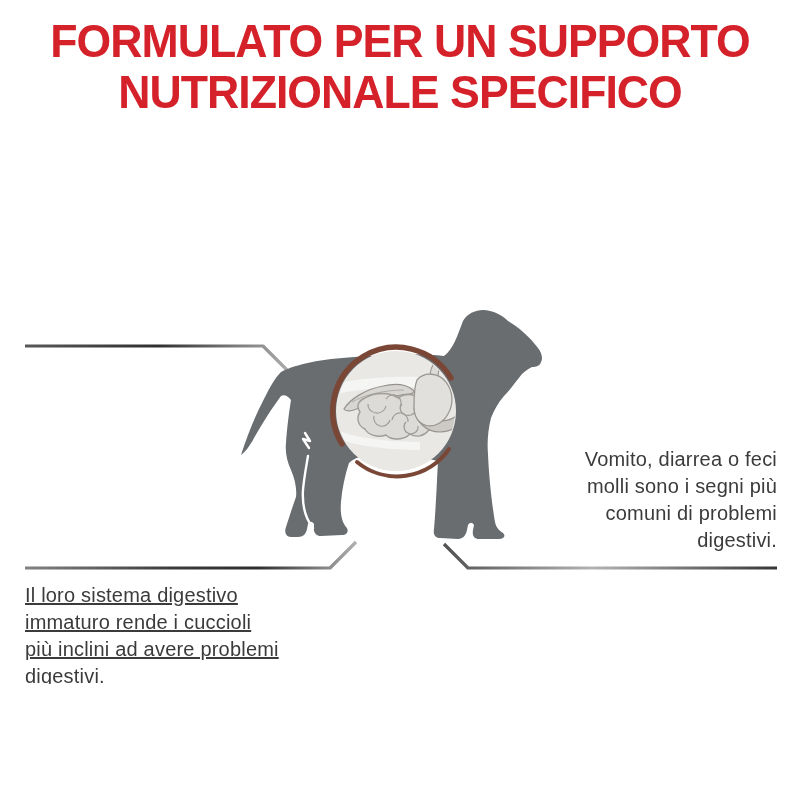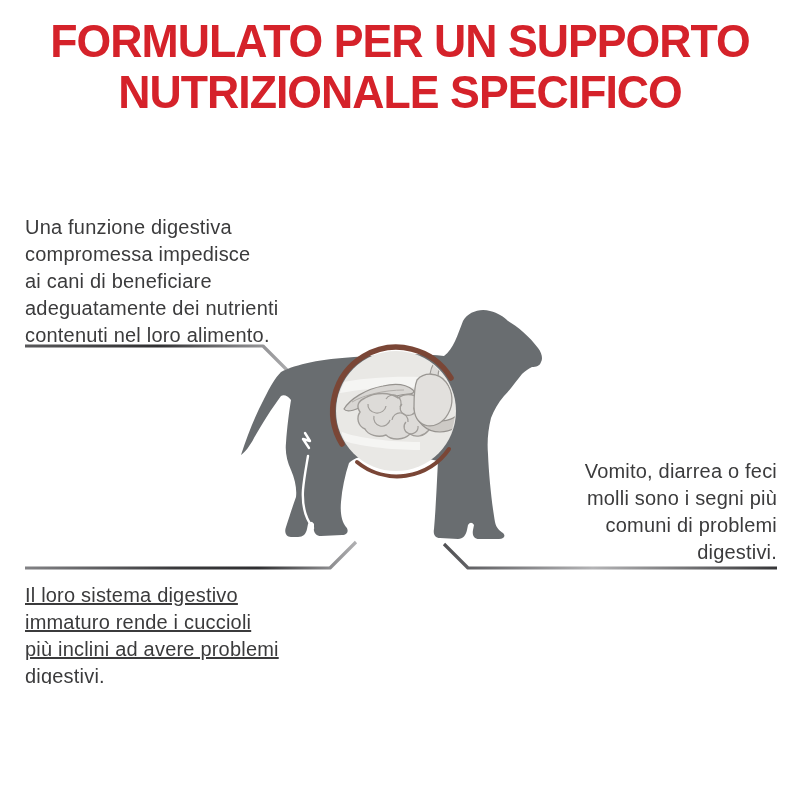--- a/index.html
+++ b/index.html
@@ -13,21 +13,21 @@
     text-align:center;color:#d5222a;font-weight:700;
     font-size:46px;line-height:51px;letter-spacing:-1px;
     transform:scaleX(.97);transform-origin:center;
   }
   
   .callout{
     position:absolute;color:#3b3b3c;font-size:20px;line-height:27px;
     letter-spacing:.2px;white-space:pre-line;
   }
   .callout.tl{left:25px;top:214px;text-align:left;}
-  .callout.r {right:23px;top:458px;text-align:right;}
+  .callout.r {right:23px;top:446px;text-align:right;}
   .callout.bl{left:25px;top:582px;text-align:left;text-decoration:underline;}
   
   .art{position:absolute;left:0;top:0;width:800px;height:800px;}
   
   .bar{position:absolute;top:750px;height:13px;background:#dd1a24;}
   .bar.left{left:0;width:53px;}
   .bar.right{
     left:146px;width:654px;
     background:linear-gradient(90deg,#dd1a24 0%,#dd1a24 70%,rgba(221,26,36,0) 91%,rgba(221,26,36,0) 100%);
   }
@@ -161,25 +161,20 @@
                  C443,423 433,428 425,425 C418,423 414,416 414,407 C414,397 414,387 417,380 Z" fill="#e2e0dd" stroke="#9a9793" stroke-width="1.3"></path>
       </g>
 
       <g fill="none" stroke="#7a4636" stroke-linecap="round">
         <path d="M 342,444 A 63 63 0 1 1 451,378" stroke-width="5.5"></path>
         <path d="M 357,462 A 63 63 0 0 0 449,449" stroke-width="4"></path>
       </g>
     </g>
   </svg>
 
-  <div class="callout tl">Una funzione digestiva
-compromessa impedisce
-ai cani di beneficiare
-adeguatamente dei nutrienti
-contenuti nel loro alimento.</div>
   <div class="callout r">Vomito, diarrea o feci
 molli sono i segni più
 comuni di problemi
 digestivi.</div>
   <div class="callout bl">Il loro sistema digestivo
 immaturo rende i cuccioli
 più inclini ad avere problemi
 digestivi.</div>
 
   <div class="bar left"></div>

